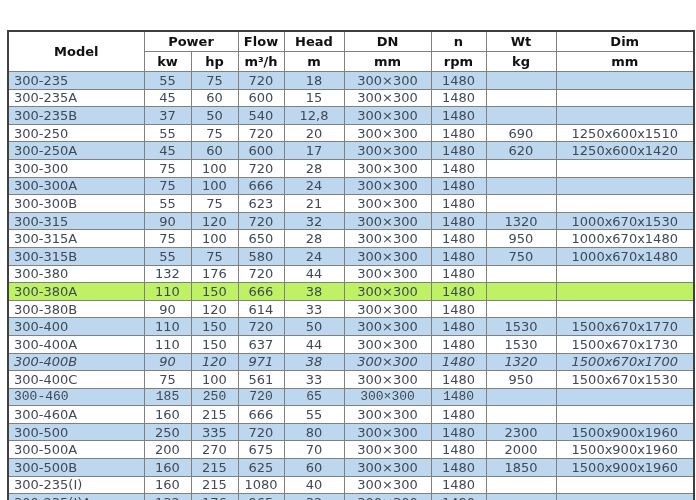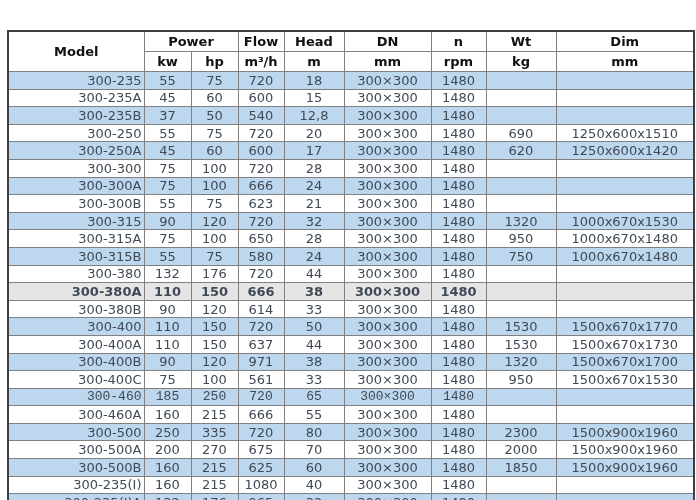--- a/index.html
+++ b/index.html
@@ -41,21 +41,21 @@
   }
   .spec td {
     font-size: 13px;
     color: #3f4a56;
     text-align: center;
     height: 16.6px;
     padding: 0 2px;
     line-height: 1;
   }
   .spec td.col-model {
-    text-align: right;
+    text-align: left;
     padding-left: 5px;
   }
 </style>
 </head>
 <body>
 
 <div class="page">
   <table class="spec">
     <colgroup>
       <col style="width:136px">
@@ -216,21 +216,21 @@
           <td class="col-model">300-380</td>
           <td class="col-kw">132</td>
           <td class="col-hp">176</td>
           <td class="col-flow">720</td>
           <td class="col-head">44</td>
           <td class="col-dn">300×300</td>
           <td class="col-n">1480</td>
           <td class="col-wt"></td>
           <td class="col-dim"></td>
         </tr>
-        <tr style="background: #e5e5e5; font-weight: bold;">
+        <tr style="background: #bef264;">
           <td class="col-model">300-380A</td>
           <td class="col-kw">110</td>
           <td class="col-hp">150</td>
           <td class="col-flow">666</td>
           <td class="col-head">38</td>
           <td class="col-dn">300×300</td>
           <td class="col-n">1480</td>
           <td class="col-wt"></td>
           <td class="col-dim"></td>
         </tr>
@@ -260,21 +260,21 @@
           <td class="col-model">300-400A</td>
           <td class="col-kw">110</td>
           <td class="col-hp">150</td>
           <td class="col-flow">637</td>
           <td class="col-head">44</td>
           <td class="col-dn">300×300</td>
           <td class="col-n">1480</td>
           <td class="col-wt">1530</td>
           <td class="col-dim">1500x670x1730</td>
         </tr>
-        <tr style="background: rgb(189, 215, 238);">
+        <tr style="background: rgb(189, 215, 238); font-style: italic;">
           <td class="col-model">300-400B</td>
           <td class="col-kw">90</td>
           <td class="col-hp">120</td>
           <td class="col-flow">971</td>
           <td class="col-head">38</td>
           <td class="col-dn">300×300</td>
           <td class="col-n">1480</td>
           <td class="col-wt">1320</td>
           <td class="col-dim">1500x670x1700</td>
         </tr>

